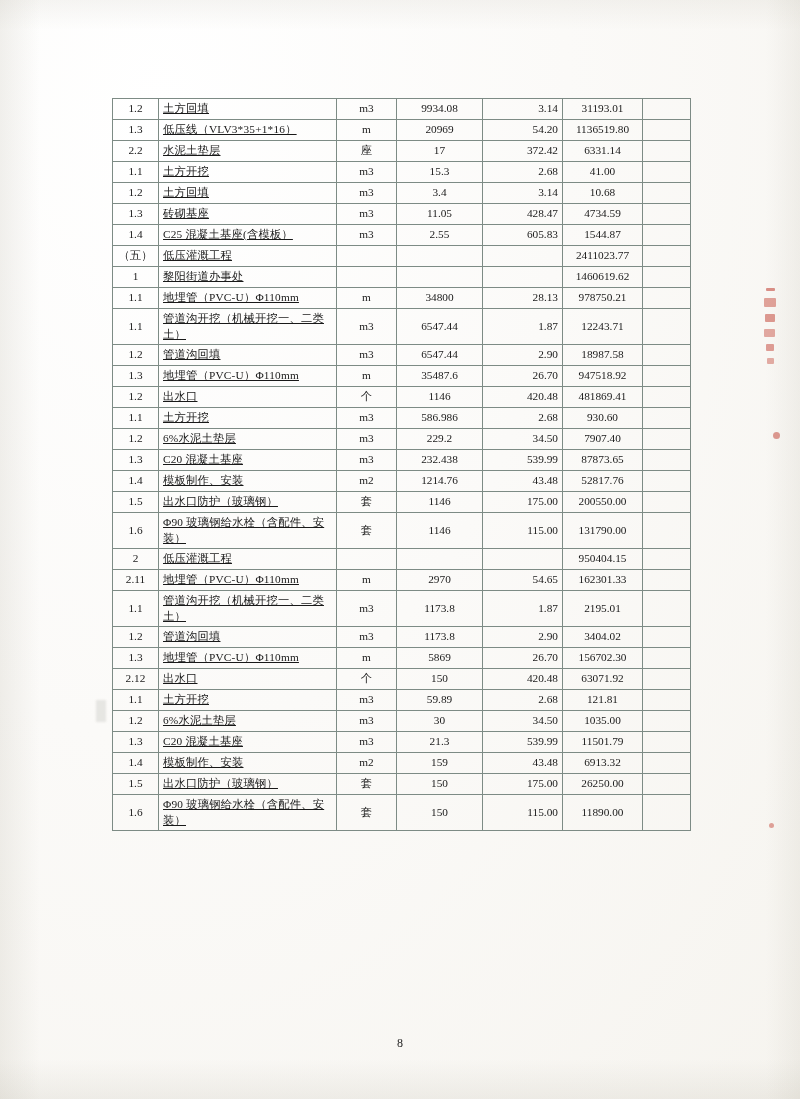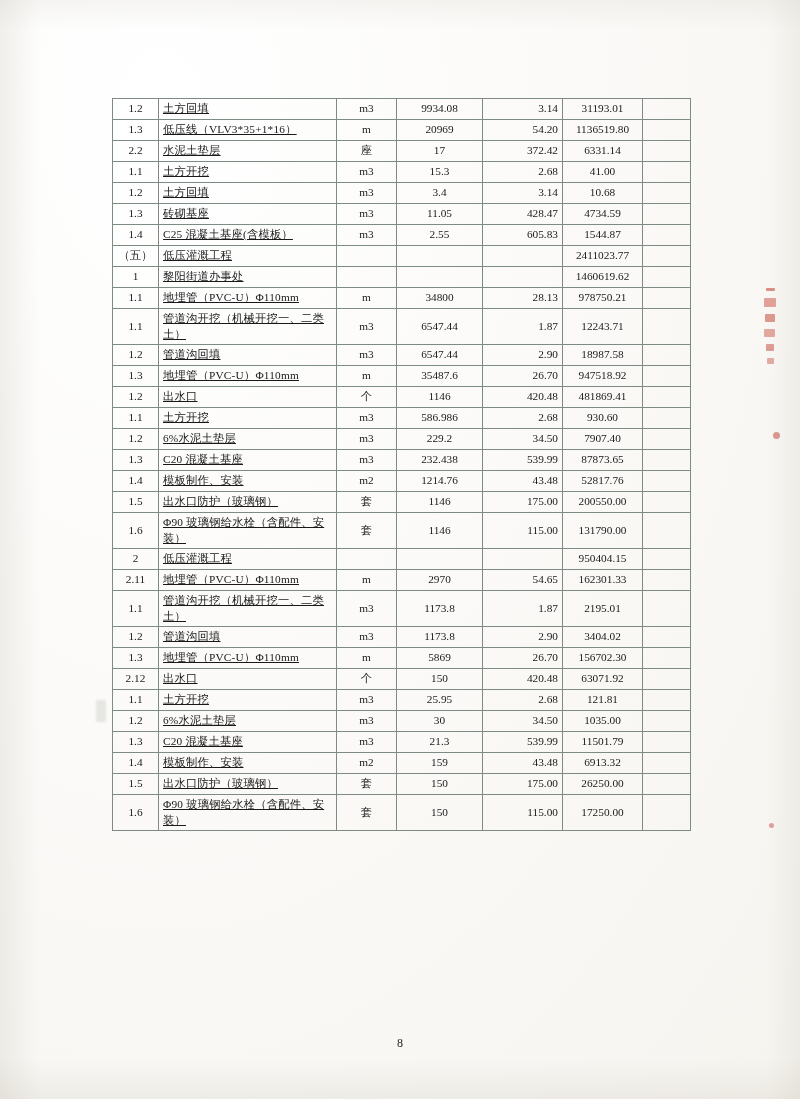--- a/index.html
+++ b/index.html
@@ -397,21 +397,21 @@
             <td class="unit">个</td>
             <td class="qty">150</td>
             <td class="price">420.48</td>
             <td class="total">63071.92</td>
             <td class="note"></td>
           </tr>
           <tr>
             <td class="code">1.1</td>
             <td class="name">土方开挖</td>
             <td class="unit">m3</td>
-            <td class="qty">25.95</td>
+            <td class="qty">59.89</td>
             <td class="price">2.68</td>
             <td class="total">121.81</td>
             <td class="note"></td>
           </tr>
           <tr>
             <td class="code">1.2</td>
             <td class="name">6%水泥土垫层</td>
             <td class="unit">m3</td>
             <td class="qty">30</td>
             <td class="price">34.50</td>
@@ -444,21 +444,21 @@
             <td class="price">175.00</td>
             <td class="total">26250.00</td>
             <td class="note"></td>
           </tr>
           <tr class="tall">
             <td class="code">1.6</td>
             <td class="name two-line">Φ90 玻璃钢给水栓（含配件、安装）</td>
             <td class="unit">套</td>
             <td class="qty">150</td>
             <td class="price">115.00</td>
-            <td class="total">17250.00</td>
+            <td class="total">11890.00</td>
             <td class="note"></td>
           </tr>
         </tbody>
     </table>
   </div>
 
   <div class="page-num">8</div>
 </div>
 
 </body></html>

